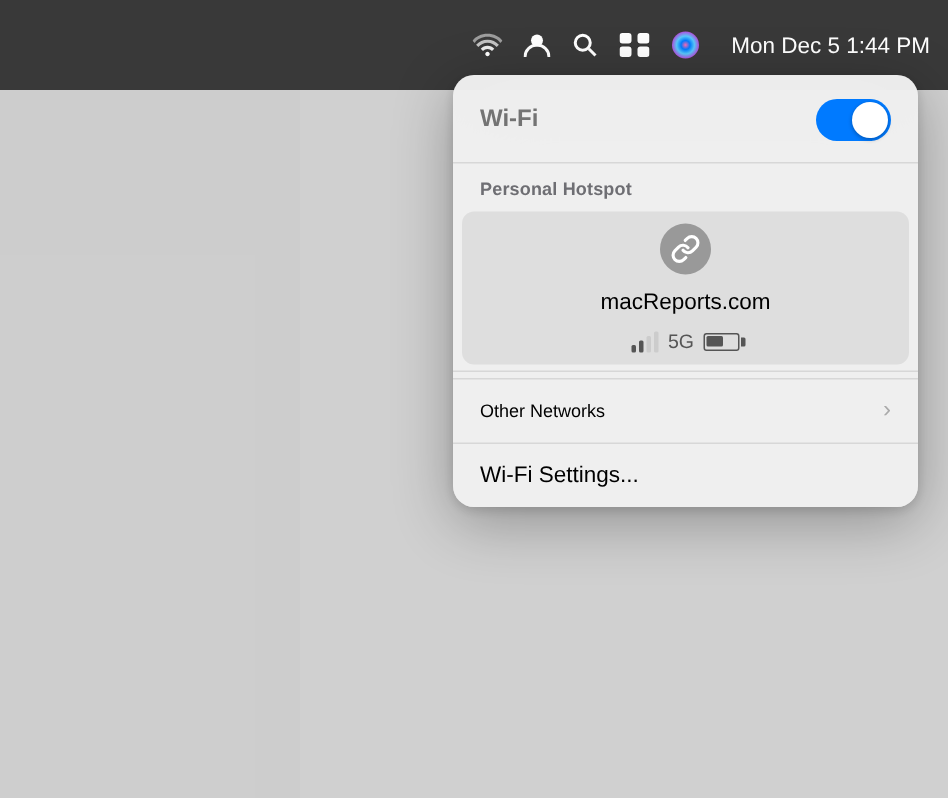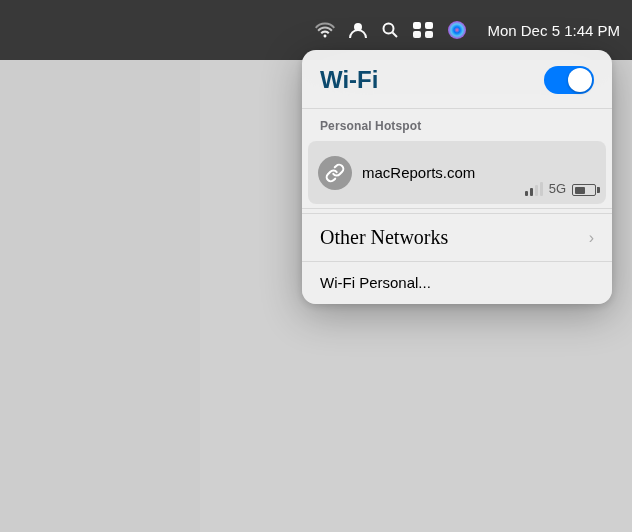--- a/index.html
+++ b/index.html
@@ -71,23 +71,23 @@
     
     .wifi-header {
       display: flex;
       align-items: center;
       justify-content: space-between;
       padding: 16px 18px 14px 18px;
       border-bottom: 1px solid rgba(0,0,0,0.1);
     }
 
     .wifi-label {
-      font-size: 24px;
+      font-size: 16px;
       font-weight: 700;
-      color: #0c4a6e;
+      color: #737373;
     }
 
     
     .toggle {
       width: 50px;
       height: 28px;
       background: #007AFF;
       border-radius: 14px;
       position: relative;
       cursor: pointer;
@@ -121,35 +121,35 @@
       gap: 10px;
       cursor: pointer;
       position: relative;
     }
 
     .network-row.highlighted {
       background: rgba(0,0,0,0.07);
       border-radius: 8px;
       margin: 0 6px;
       padding: 8px 10px;
+      flex-direction: column;
     }
 
     .network-name {
       font-size: 15px;
       color: #000;
       flex: 1;
     }
 
     .network-meta {
       display: flex;
-      align-items: flex-end;
+      align-items: center;
       gap: 6px;
       color: #555;
       font-size: 13px;
-      margin-top: 32px;
     }
 
     
     .signal-bars {
       display: flex;
       align-items: flex-end;
       gap: 2px;
       height: 14px;
     }
 
@@ -208,23 +208,22 @@
       display: flex;
       align-items: center;
       justify-content: space-between;
       padding: 12px 18px;
       cursor: pointer;
       border-top: 1px solid rgba(0,0,0,0.1);
       border-bottom: 1px solid rgba(0,0,0,0.1);
     }
 
     .other-networks-label {
-      font-size: 20px;
+      font-size: 12px;
       color: #000;
-      font-family: Liberation Serif, serif;
     }
 
     
     .settings-row {
       padding: 12px 18px;
       cursor: pointer;
     }
 
     .settings-label {
       font-size: 15px;
@@ -368,16 +367,16 @@
   <div class="dropdown-section">
 
   </div>
 
   <div class="other-networks-row">
     <span class="other-networks-label">Other Networks</span>
     <span class="chevron">›</span>
   </div>
 
   <div class="settings-row">
-    <span class="settings-label">Wi-Fi Personal...</span>
+    <span class="settings-label">Wi-Fi Settings...</span>
   </div>
 
 </div>
 
 </body></html>

